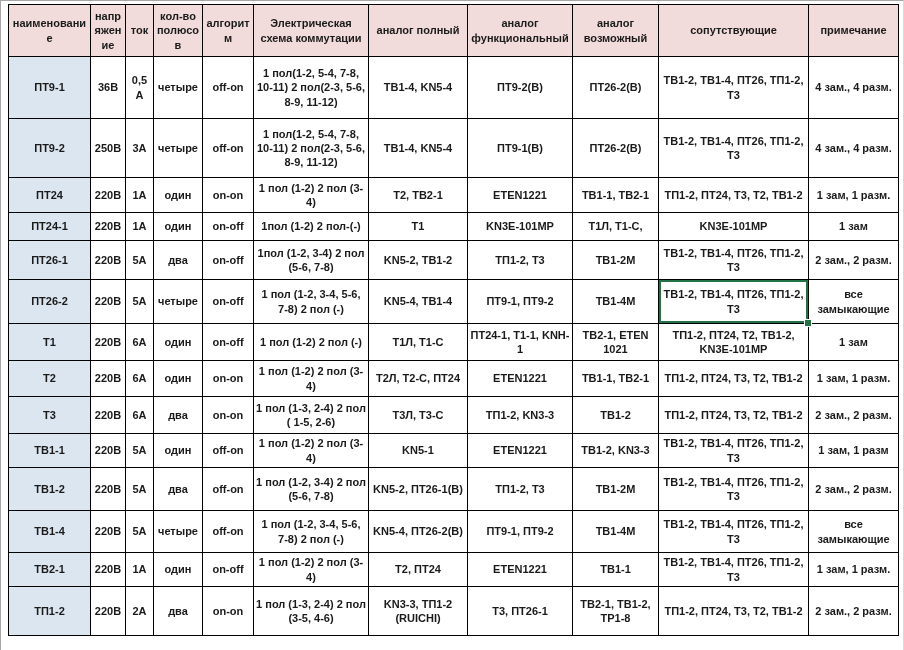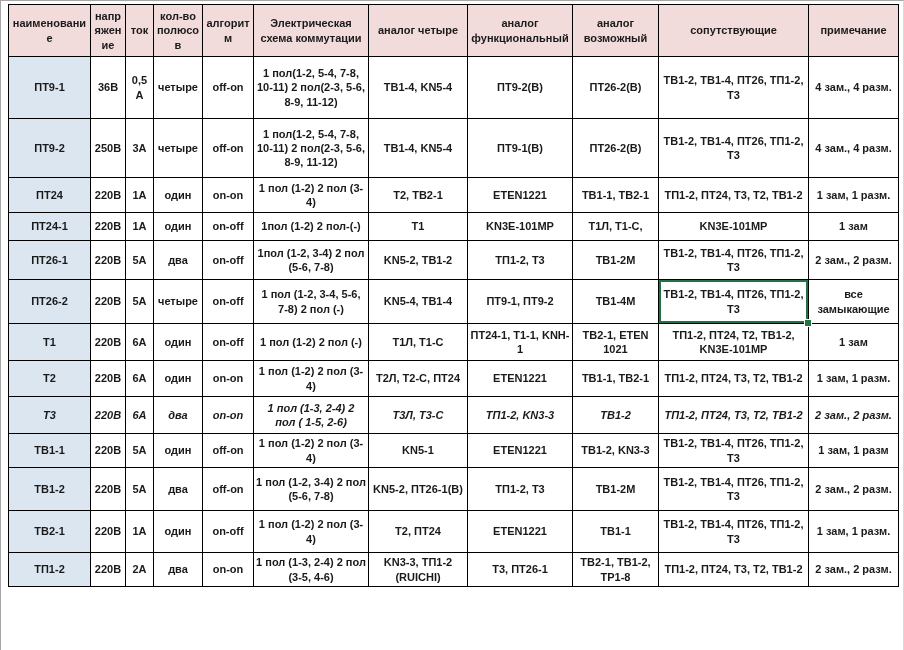--- a/index.html
+++ b/index.html
@@ -45,21 +45,21 @@
   }
   
   tbody tr:nth-child(1)  { height: 62px; }
   tbody tr:nth-child(2)  { height: 59px; }
   tbody tr:nth-child(3)  { height: 35px; }
   tbody tr:nth-child(4)  { height: 28px; }
   tbody tr:nth-child(5)  { height: 39px; margin-top: 12px; }
   tbody tr:nth-child(6)  { height: 44px; padding-left: 40px; }
   tbody tr:nth-child(7)  { height: 37px; }
   tbody tr:nth-child(8)  { height: 36px; }
-  tbody tr:nth-child(9)  { height: 37px; font-style: italic; }
+  tbody tr:nth-child(9)  { height: 37px; }
   tbody tr:nth-child(10) { height: 34px; }
   tbody tr:nth-child(11) { height: 43px; }
   tbody tr:nth-child(12) { height: 42px; }
   tbody tr:nth-child(13) { height: 34px; margin-top: 8px; }
   tbody tr:nth-child(14) { height: 49px; }
 
   td.selected {
     position: relative;
     box-shadow: inset 0 0 0 2px var(--sel-green, #217346);
     z-index: 1;
@@ -93,21 +93,21 @@
         <col style="width:90px">
     </colgroup>
     <thead>
         <tr>
           <th>наименование</th>
           <th>напряжение</th>
           <th>ток</th>
           <th>кол-во полюсов</th>
           <th>алгоритм</th>
           <th>Электрическая схема коммутации</th>
-          <th>аналог четыре</th>
+          <th>аналог полный</th>
           <th>аналог функциональный</th>
           <th>аналог возможный</th>
           <th>сопутствующие</th>
           <th>примечание</th>
         </tr>
       </thead>
     <tbody>
         <tr>
           <td class="name-col">ПТ9-1</td>
           <td>36В</td>
@@ -245,20 +245,33 @@
           <td>два</td>
           <td>off-on</td>
           <td>1 пол (1-2, 3-4) 2 пол (5-6, 7-8)</td>
           <td>KN5-2, ПТ26-1(В)</td>
           <td>ТП1-2, Т3</td>
           <td>ТВ1-2М</td>
           <td>ТВ1-2, ТВ1-4, ПТ26, ТП1-2, Т3</td>
           <td>2 зам., 2 разм.</td>
         </tr>
         <tr>
+          <td class="name-col">ТВ1-4</td>
+          <td>220В</td>
+          <td>5А</td>
+          <td>четыре</td>
+          <td>off-on</td>
+          <td>1 пол (1-2, 3-4, 5-6, 7-8)  2 пол (-)</td>
+          <td>KN5-4, ПТ26-2(В)</td>
+          <td>ПТ9-1, ПТ9-2</td>
+          <td>ТВ1-4М</td>
+          <td>ТВ1-2, ТВ1-4, ПТ26, ТП1-2, Т3</td>
+          <td>все замыкающие</td>
+        </tr>
+        <tr>
           <td class="name-col">ТВ2-1</td>
           <td>220В</td>
           <td>1А</td>
           <td>один</td>
           <td>on-off</td>
           <td>1 пол (1-2) 2 пол (3-4)</td>
           <td>Т2, ПТ24</td>
           <td>ETEN1221</td>
           <td>ТВ1-1</td>
           <td>ТВ1-2, ТВ1-4, ПТ26, ТП1-2, Т3</td>

